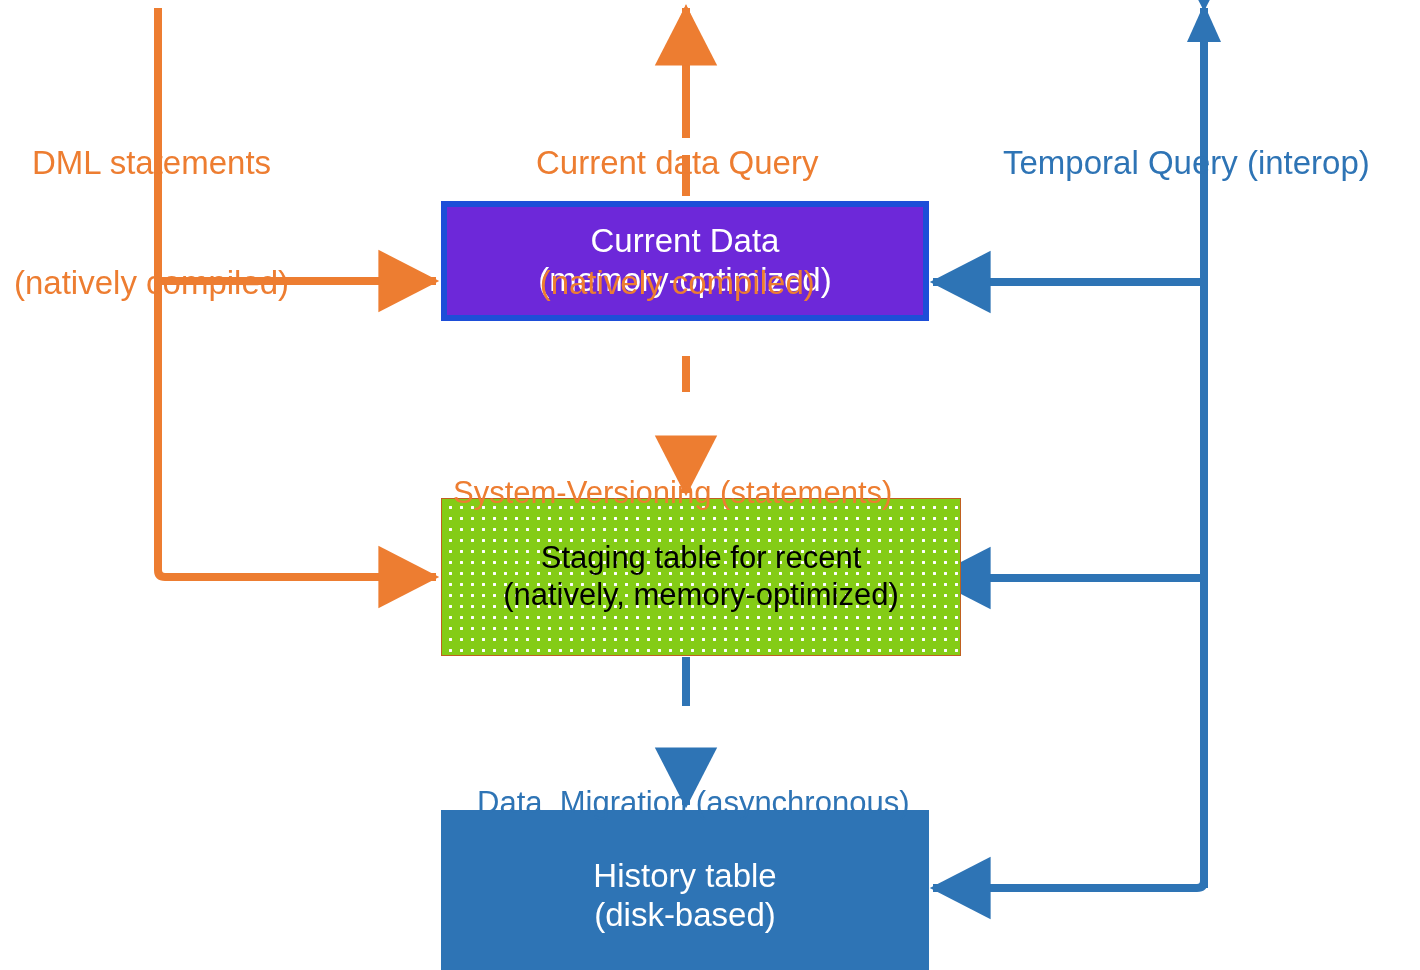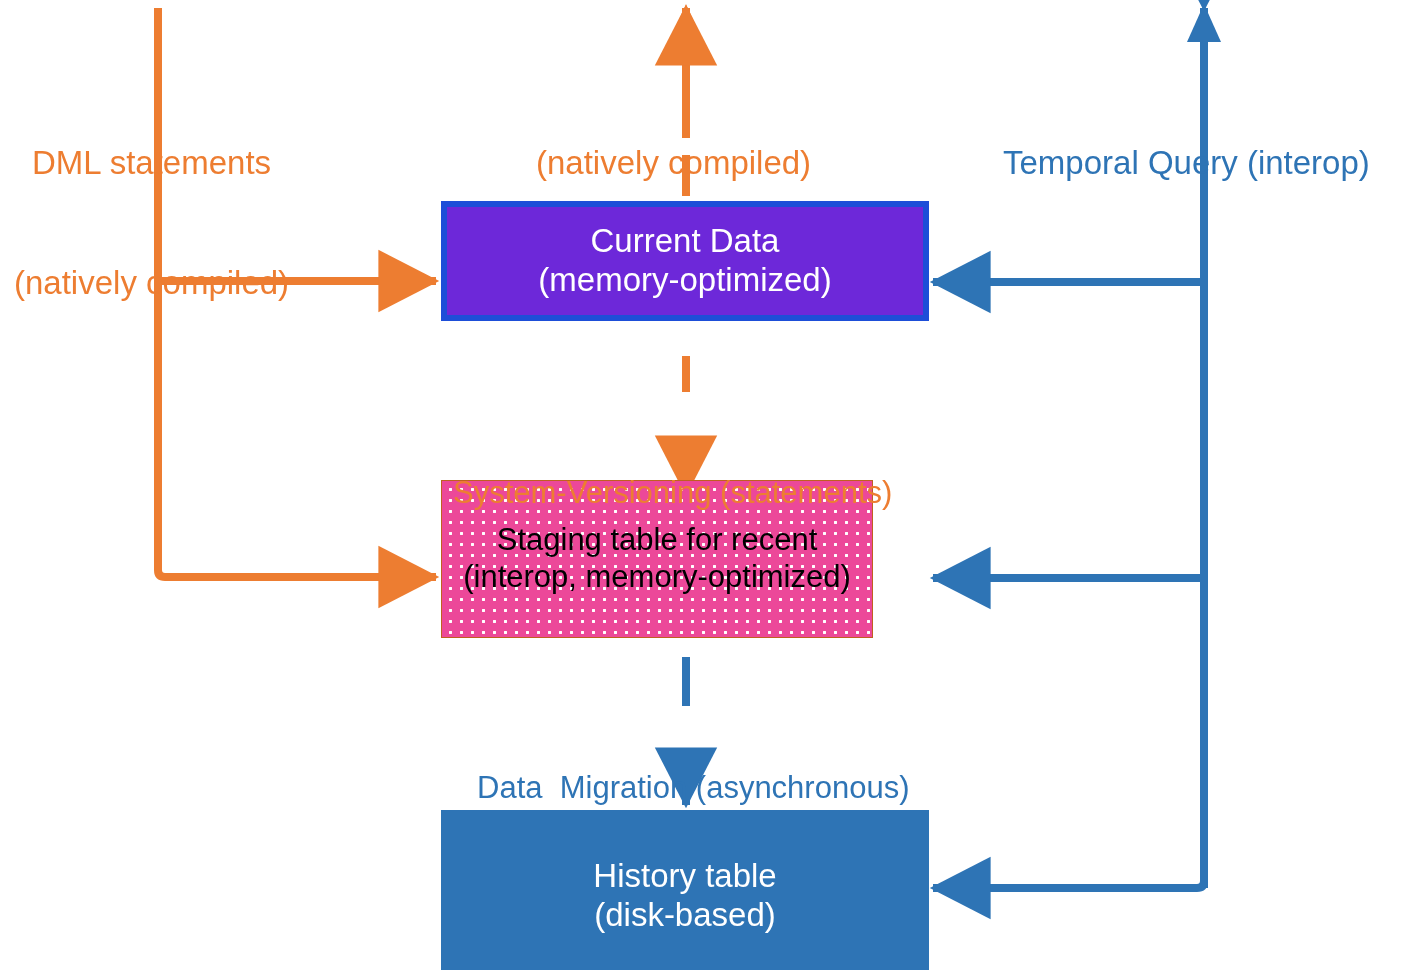--- a/index.html
+++ b/index.html
@@ -39,24 +39,24 @@
     top: 201px;
     width: 488px;
     height: 120px;
     background: #6d28d9;
     border: 6px solid #1d4ed8;
     color: #ffffff;
     font-size: 33px;
   }
   .box-staging {
     left: 441px;
-    top: 480px;
-    width: 432px;
+    top: 498px;
+    width: 520px;
     height: 158px;
-    background: #ec4899;
+    background: #84cc16;
     border: 1px solid #C06020;
     color: #000000;
     font-size: 31px;
   }
   .box-staging .dots {
     position: absolute;
     left: 0; top: 0; right: 0; bottom: 0;
     background-image: radial-gradient(circle, #ffffff 1.4px, rgba(255,255,255,0) 1.6px);
     background-size: 11px 11px;
     background-position: 3px 3px;
@@ -95,21 +95,21 @@
     top: 62px;
     font-size: 33px;
   }
   .lbl-sysver {
     left: 453px;
     top: 398px;
     font-size: 31px;
   }
   .lbl-datamig {
     left: 477px;
-    top: 693px;
+    top: 708px;
     font-size: 31px;
   }
 </style>
 </head>
 <body>
 
 <div id="canvas">
 
   <svg class="layer" viewBox="0 0 1420 970">
     <defs>
@@ -162,37 +162,38 @@
     <div>
       <div>Current Data</div>
       <div>(memory-optimized)</div>
     </div>
   </div>
 
   <div class="box box-staging">
     <div class="dots"></div>
     <div class="txt">
       <div>Staging table for recent</div>
-      <div>(interop, memory-optimized)</div>
+      <div>(natively, memory-optimized)</div>
     </div>
   </div>
 
   <div class="box box-history">
     <div>
       <div>History table</div>
       <div>(disk-based)</div>
     </div>
   </div>
 
   <div class="lbl lbl-orange lbl-dml">
     <div>DML statements</div>
     <div>(natively compiled)</div>
   </div>
 
   <div class="lbl lbl-orange lbl-curquery">
+    <div>Current data Query</div>
     <div>(natively compiled)</div>
   </div>
 
   <div class="lbl lbl-blue lbl-temporal">
     <div>Temporal Query (interop)</div>
   </div>
 
   <div class="lbl lbl-orange lbl-sysver">
     <div>System-Versioning (statements)</div>
   </div>

